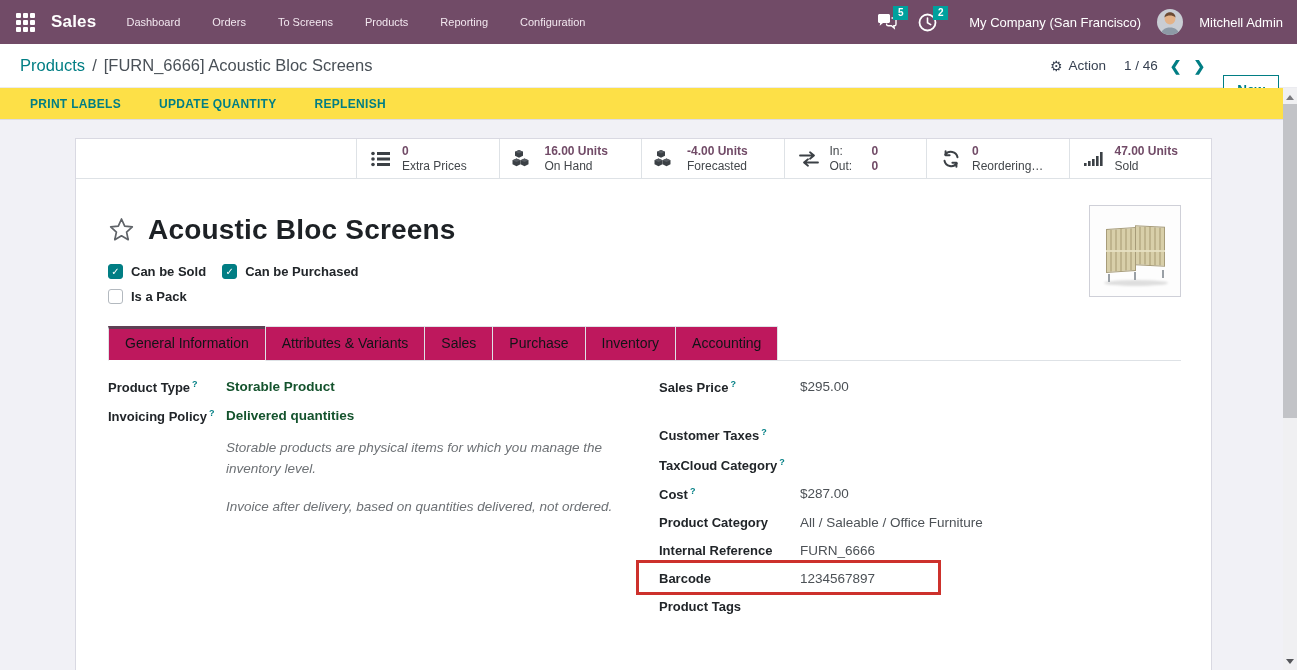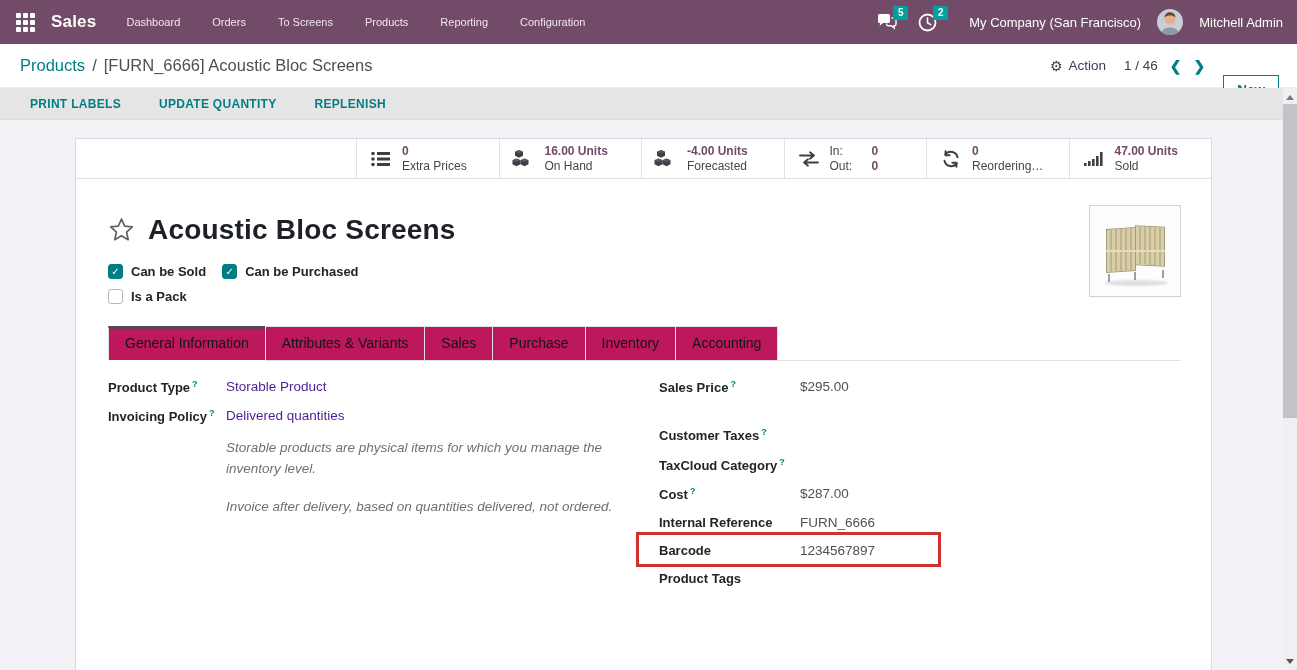--- a/index.html
+++ b/index.html
@@ -32,21 +32,21 @@
   .cp-right { display:flex; align-items:center; gap:18px; }
   .action-menu { display:flex; align-items:center; gap:6px; color:#374151; font-size:13.5px; cursor:pointer; }
   .gear-glyph { font-size:14px; color:#374151; }
   .pager { display:flex; align-items:center; gap:12px; }
   .pager-count { font-size:13.5px; color:#374151; }
   .pager-arrow { color:#017E84; font-size:14px; font-weight:700; cursor:pointer; }
   .btn-new { background:#fff; border:1px solid #017E84; color:#017E84; font-size:13.5px; font-weight:700;
              padding:6px 13px; cursor:pointer; border-radius:0;margin-top:48px; }
 
   
-  .cta-row { position:absolute; top:88px; left:0; width:1283px; height:32px; background:#e5e5e5;
+  .cta-row { position:absolute; top:88px; left:0; width:1283px; height:32px; background:#fde047;
              display:flex; align-items:center; gap:38px; padding-left:30px; border-bottom:1px solid #dcdce4; }
   .cta-link { color:#017E84; font-size:12px; font-weight:700; letter-spacing:.3px; cursor:pointer; }
 
   
   .page-body { position:absolute; top:120px; left:0; width:1283px; height:550px; background:#f1f1f6; }
   .sheet { position:absolute; left:75px; top:18px; width:1137px; height:540px; background:#fff;
            border:1px solid #d9d9e2; border-bottom:none; }
 
   
   .stat-row { height:40px; border-bottom:1px solid #dee2e6; display:flex; justify-content:flex-end; }
@@ -81,21 +81,21 @@
          margin-right:-1px; cursor:pointer; background:#be185d; position:relative; }
   .tab.active { border-top:3px solid #5e4054; padding-top:6px; margin-bottom:-1px; border-bottom:1px solid #fff; }
 
   
   .fields-grid { display:grid; grid-template-columns:527px 1fr; column-gap:24px; margin-top:18px; align-items:start; }
   .frow { display:flex; margin-bottom:13px; position:relative; }
   .flabel { font-size:13px; font-weight:700; color:#212529; flex:0 0 auto; }
   .col-left .flabel { width:118px; }
   .col-right .flabel { width:141px; }
   .fvalue { font-size:13.5px; color:#4c5156; }
-  .fvalue.muted { color:#4c1d95; }
+  .fvalue.muted { color:#14532d;font-weight:bold; }
   .help-sup { color:#017E84; font-size:9px; vertical-align:super; margin-left:2px; font-weight:700; }
   .note { margin-left:118px; max-width:398px; font-size:13.5px; font-style:italic; color:#6d7175;
           line-height:1.55; margin-bottom:17px; }
   .row-gap-lg { margin-bottom:32px; }
   .red-annotation { position:absolute; left:-23px; top:-11px; width:305px; height:35px;
                     border:3px solid #cd312c; pointer-events:none; z-index:5; }
 
   
   .image-box { position:absolute; top:26px; right:30px; width:92px; height:92px; border:1px solid #cfd0d8;
                background:#fdfdfd; cursor:pointer; }
@@ -377,20 +377,24 @@
           </div>
           <div class="frow">
             <span class="flabel"><span>TaxCloud Category</span><sup class="help-sup">?</sup></span>
             <span class="fvalue"></span>
           </div>
           <div class="frow">
             <span class="flabel"><span>Cost</span><sup class="help-sup">?</sup></span>
             <span class="fvalue">$287.00</span>
           </div>
           <div class="frow">
+            <span class="flabel">Product Category</span>
+            <span class="fvalue">All / Saleable / Office Furniture</span>
+          </div>
+          <div class="frow">
             <span class="flabel">Internal Reference</span>
             <span class="fvalue">FURN_6666</span>
           </div>
           <div class="frow">
             <div class="red-annotation"></div>
             <span class="flabel">Barcode</span>
             <span class="fvalue">1234567897</span>
           </div>
           <div class="frow">
             <span class="flabel">Product Tags</span>

